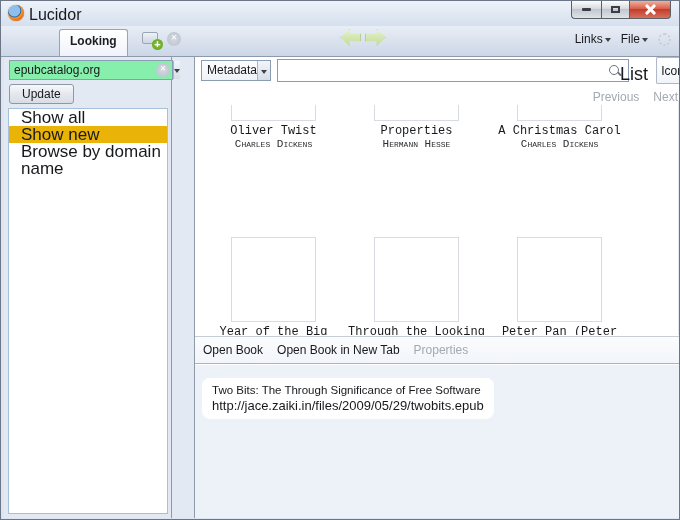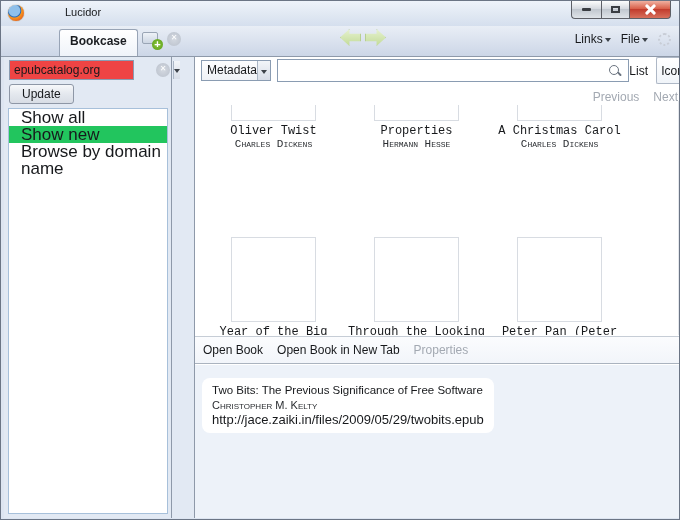--- a/index.html
+++ b/index.html
@@ -5,21 +5,21 @@
   * { margin:0; padding:0; box-sizing:border-box; }
   html,body { width:680px; height:520px; font-family:"Liberation Sans", sans-serif; background:#fff; }
   .window { position:relative; width:680px; height:520px; border:1px solid #6b7585; background:#dde5f1; overflow:hidden; }
 
   
   .titlebar { position:absolute; left:0; top:0; width:100%; height:25px;
     background:linear-gradient(#eef3fa,#dfe7f2 60%,#d5dfee); }
   .app-icon { position:absolute; left:7px; top:4px; width:16px; height:16px; border-radius:50%;
     background:radial-gradient(circle at 40% 35%, #8fc0ea 0 38%, #2a6bb5 45%, #f7931e 52%, #e8681b 75%, #c2521a 100%);
     box-shadow:0 0 1px #7a5a20; }
-  .title-text { position:absolute; left:28px; top:5px; font-size:11px; color:#17191c;margin-left:36px; }
+  .title-text { position:absolute; left:28px; top:5px; font-size:16px; color:#17191c; }
   .win-controls { position:absolute; right:8px; top:0; display:flex; }
   .win-btn { height:18px; border:1px solid #5d5f66; border-top:none; display:flex; align-items:center; justify-content:center;
     background:linear-gradient(#fdfdfd,#d6dae0 45%,#bfc5cd 46%,#dfe3e8); }
   .win-btn.min { width:30px; border-radius:0 0 0 4px; border-right:none; }
   .win-btn.max { width:28px; border-right:none; }
   .win-btn.close { width:42px; border-radius:0 0 4px 0;
     background:linear-gradient(#f0b0a0,#d9604a 45%,#c0392a 46%,#d8705c); }
   .glyph-min { width:9px; height:3px; background:#3a3d42; border-radius:1px; }
   .glyph-max { width:9px; height:7px; border:2px solid #3a3d42; }
   .glyph-close { position:relative; width:11px; height:11px; }
@@ -48,40 +48,40 @@
   .menu-area { position:absolute; right:8px; top:6px; display:flex; align-items:center; gap:10px; }
   .menu-item { font-size:12px; color:#17191c; display:flex; align-items:center; gap:2px; cursor:default; }
   .caret { width:0; height:0; border-left:3px solid transparent; border-right:3px solid transparent; border-top:4px solid #3c4249; margin-top:2px; }
   .spinner { width:13px; height:13px; border-radius:50%; border:2px dotted #c8cdd6; }
 
   
   .content { position:absolute; left:3px; top:56px; width:674px; height:461px; background:#e2e9f3; }
 
   
   .sidebar { position:absolute; left:0; top:0; width:168px; height:461px; background:#e2e9f3; border-right:1px solid #8e99a9; }
-  .combo { position:absolute; left:5px; top:3px; width:125px; height:20px; border:1px solid #8a9cb2; background:#ef4444; display:flex; }
+  .combo { position:absolute; left:5px; top:3px; width:164px; height:20px; border:1px solid #8a9cb2; background:#86efac; display:flex; }
   .combo input { flex:1; border:none; outline:none; font-size:12px; font-family:"Liberation Sans",sans-serif; padding:0 4px; color:#17191c; background:transparent; }
   .combo-btn { width:17px; border-left:1px solid #aab6c6; background:linear-gradient(#f2f5f9,#d7dde7); display:flex; align-items:center; justify-content:center; }
   .clear-icon { position:absolute; left:152px; top:6px; }
   .btn { position:absolute; left:5px; top:27px; height:20px; padding:0 12px; font-size:12px; color:#17191c;
     background:linear-gradient(#f7f8fa,#e4e8ee 50%,#d8dde5); border:1px solid #8e97a6; border-radius:3px; }
   .listbox { position:absolute; left:4px; top:51px; width:160px; height:406px; background:#fff; border:1px solid #a7c0da; }
   .list-item { height:17px; line-height:17px; padding-left:12px; font-size:17px; color:#17191c; cursor:default; }
-  .list-item.selected { background:#22c55e; }
+  .list-item.selected { background:#eab308; }
 
   
   .rpane { position:absolute; left:174px; top:0; width:500px; height:461px; background:#fff; border-left:1px solid #8e99a9;margin-left:16px; }
   .filter-combo { position:absolute; left:6px; top:3px; width:70px; height:21px; border:1px solid #8a9cb2; background:linear-gradient(#fdfdfe,#eef1f6); display:flex; }
   .filter-label { flex:1; font-size:12px; line-height:19px; padding-left:5px; color:#17191c; }
   .search-box { position:absolute; left:82px; top:2px; width:352px; height:23px; border:1px solid #8a9cb2; background:#fff; display:flex; align-items:center; }
   .search-box input { flex:1; border:none; outline:none; height:100%; padding:0 5px; font-size:12px; font-family:"Liberation Sans",sans-serif; }
   .mag-icon { position:relative; width:14px; height:14px; margin-right:6px; }
   .mag-icon::before { content:""; position:absolute; left:1px; top:1px; width:8px; height:8px; border:1.5px solid #6b7480; border-radius:50%; }
   .mag-icon::after { content:""; position:absolute; left:9px; top:9px; width:5px; height:1.8px; background:#6b7480; transform:rotate(45deg); border-radius:1px; }
-  .view-list { position:absolute; right:46px; top:7px; font-size:12px; color:#17191c; }
+  .view-list { position:absolute; right:46px; top:7px; font-size:18px; color:#17191c; }
   .view-icons { position:absolute; right:0; top:0; width:38px; height:27px; font-size:12px; color:#17191c; text-align:center; line-height:26px;
     background:linear-gradient(#ffffff,#f0f4f9); border:1px solid #aeb8c6; border-right:none; border-radius:2px 0 0 2px; }
   .pager { position:absolute; right:16px; top:33px; font-size:12px; color:#a3a9b2; display:flex; gap:14px;padding-left:24px; }
 
   
   .grid { position:absolute; left:0; top:48px; width:482px; height:230px; overflow:hidden; }
   .book-cell { position:absolute; width:143px; text-align:center;font-family:Liberation Mono, monospace; }
   .cover { width:85px; height:85px; margin:0 auto; border:1px solid #d8dce2; background:#fff; }
   .cover.stub { height:16px; border-top:none; }
   .btitle { margin-top:3px; font-size:12px; color:#17191c; line-height:14px; }
@@ -123,21 +123,21 @@
       <div class="win-btn max">
           <span class="glyph-max"></span>
         </div>
       <div class="win-btn close">
           <span class="glyph-close"></span>
         </div>
     </div>
   </div>
 
   <div class="tabstrip">
-    <div class="tab active">Bookcase</div>
+    <div class="tab active">Looking</div>
     <div class="newtab-icon"></div>
     <div class="circle-x tab-close"></div>
     <div class="nav-arrows">
       <div class="arrow left"></div>
       <div class="arrow right"></div>
     </div>
     <div class="menu-area">
       <div class="menu-item">
           <span>Links</span>
           <span class="caret"></span>
@@ -232,21 +232,20 @@
       </div>
 
       <div class="action-row">
         <span class="action-link">Open Book</span>
         <span class="action-link">Open Book in New Tab</span>
         <span class="action-link disabled">Properties</span>
       </div>
 
       <div class="bottom-panel">
         <div class="sel-card">
-          <div class="sel-title">Two Bits: The Previous Significance of Free Software</div>
-          <div class="sel-author">Christopher M. Kelty</div>
+          <div class="sel-title">Two Bits: The Through Significance of Free Software</div>
           <div class="sel-url">http://jace.zaiki.in/files/2009/05/29/twobits.epub</div>
         </div>
       </div>
 
     </div>
   </div>
 </div>
 
 </body></html>

